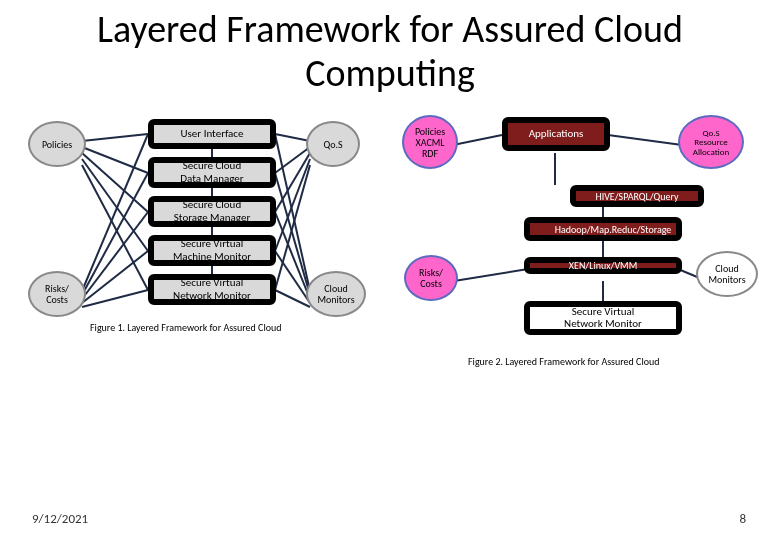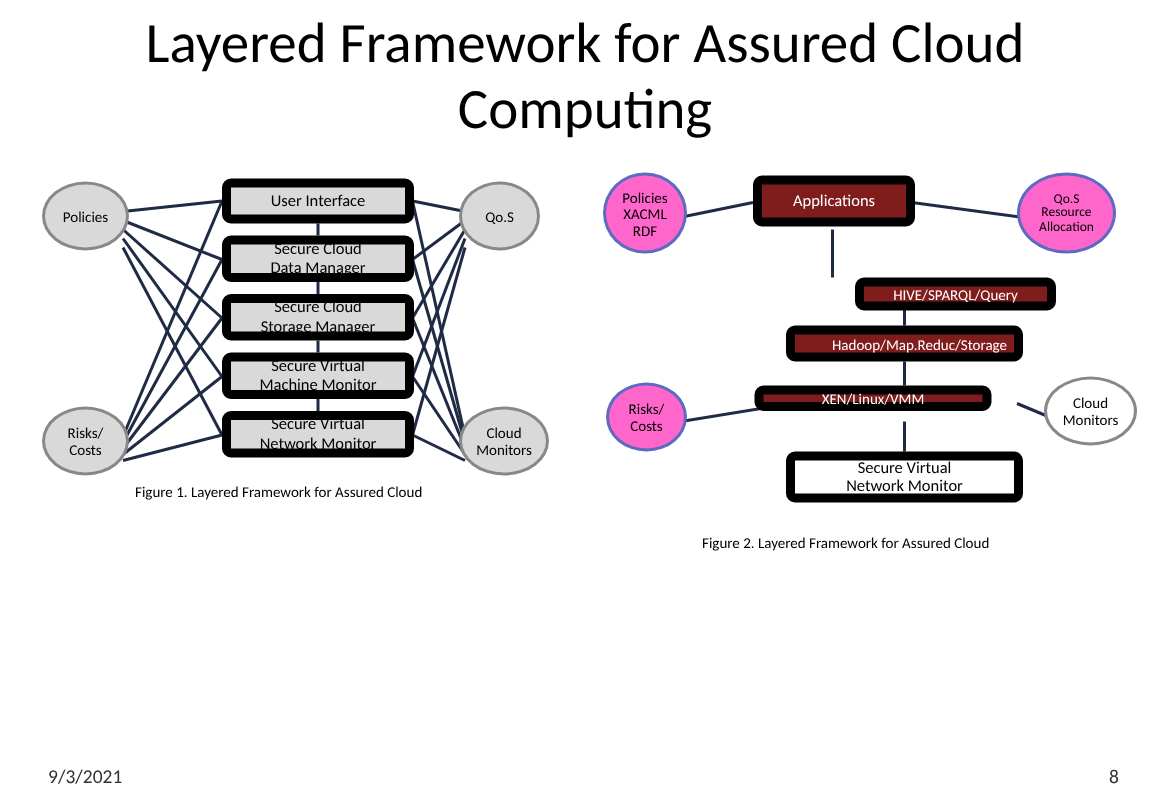--- a/index.html
+++ b/index.html
@@ -177,35 +177,35 @@
   <div class="rbox blue" style="left:502px; top:18px; width:108px; height:34px;">
       <span>Applications</span>
     </div>
 
   <div class="rbox blue small" style="left:524px; top:86px;  width:134px; height:22px;margin-left:46px;">
       <span>HIVE/SPARQL/Query</span>
     </div>
   <div class="rbox blue small" style="left:524px; top:118px; width:158px; height:24px;padding-left:24px;">
       <span>Hadoop/Map.Reduc/Storage</span>
     </div>
-  <div class="rbox blue small" style="left:503px; top:158px; width:158px; height:17px;">
+  <div class="rbox blue small" style="left:524px; top:158px; width:158px; height:17px;">
       <span>XEN/Linux/VMM</span>
     </div>
   <div class="rbox" style="left:524px; top:202px; width:158px; height:34px;">
       <span style="white-space:pre-line">Secure Virtual
 Network Monitor</span>
     </div>
 
   <div class="ell pink" style="left:404px; top:156px; width:54px; height:46px;">
       <span style="white-space:pre-line">Risks/
 Costs</span>
     </div>
   <div class="ell" style="left:696px; top:152px; width:62px; height:46px; border-color:#888;">
       <span style="white-space:pre-line">Cloud
 Monitors</span>
     </div>
 
   <div class="caption" style="left:468px; top:256px;">Figure 2.  Layered Framework for Assured Cloud</div>
 
 </div>
 
-<div class="footer-date">9/3/2021</div>
+<div class="footer-date">9/12/2021</div>
 <div class="footer-page">8</div>
 
 </body></html>

